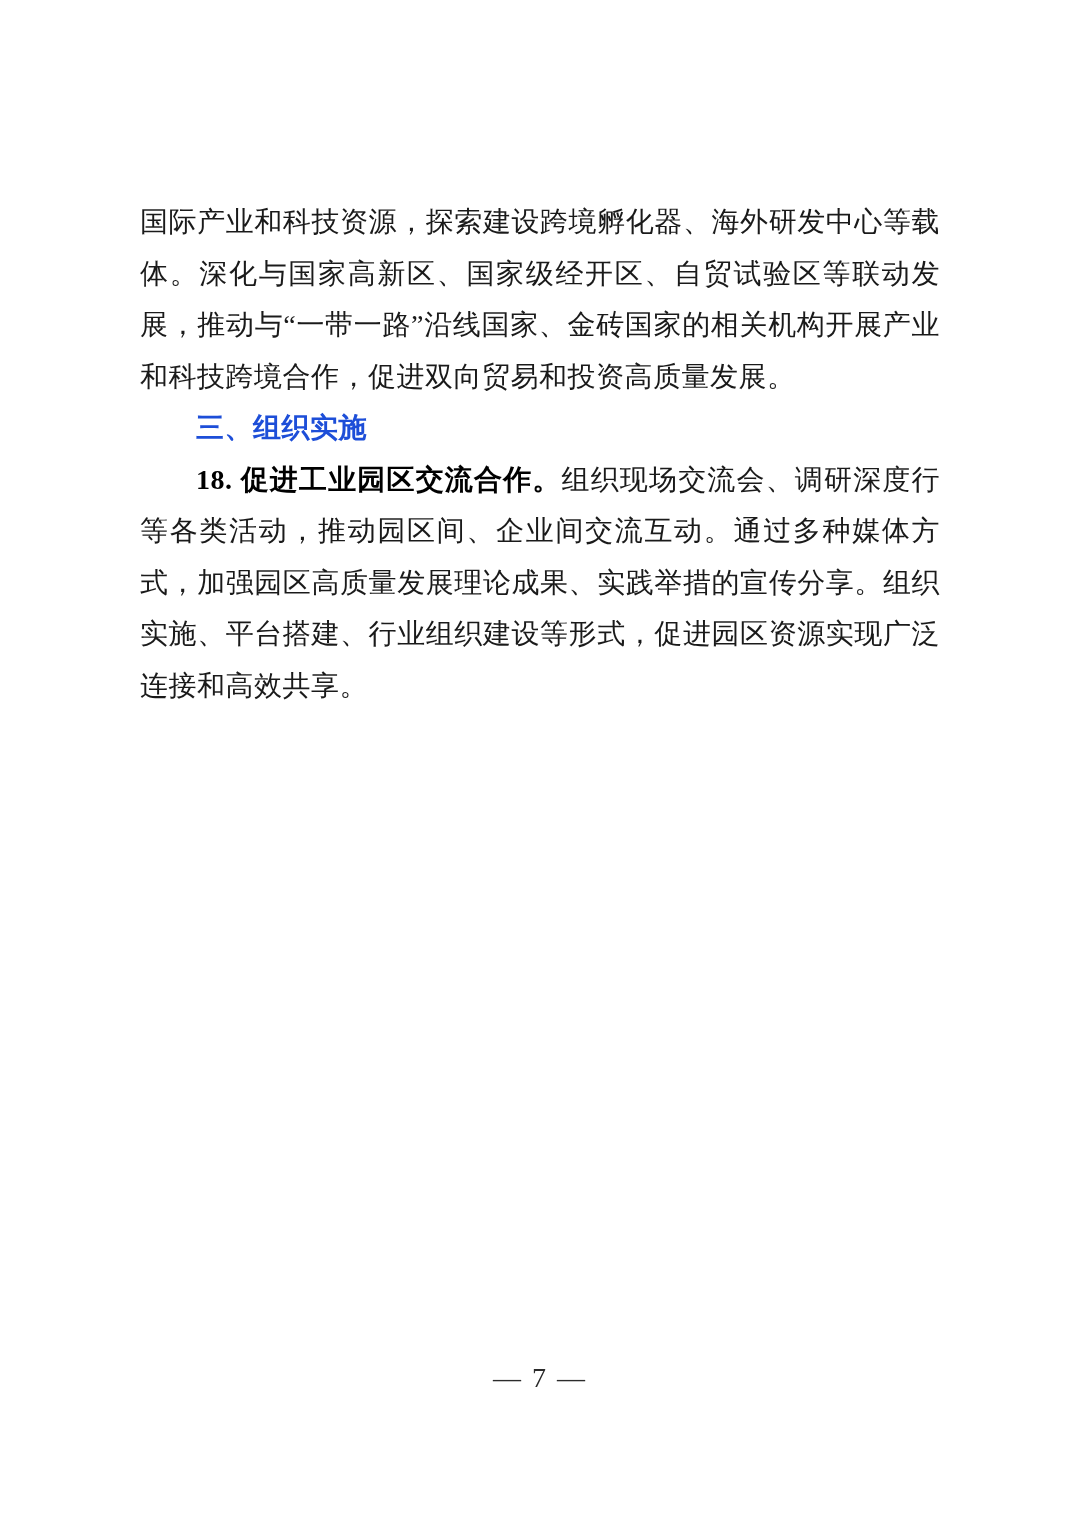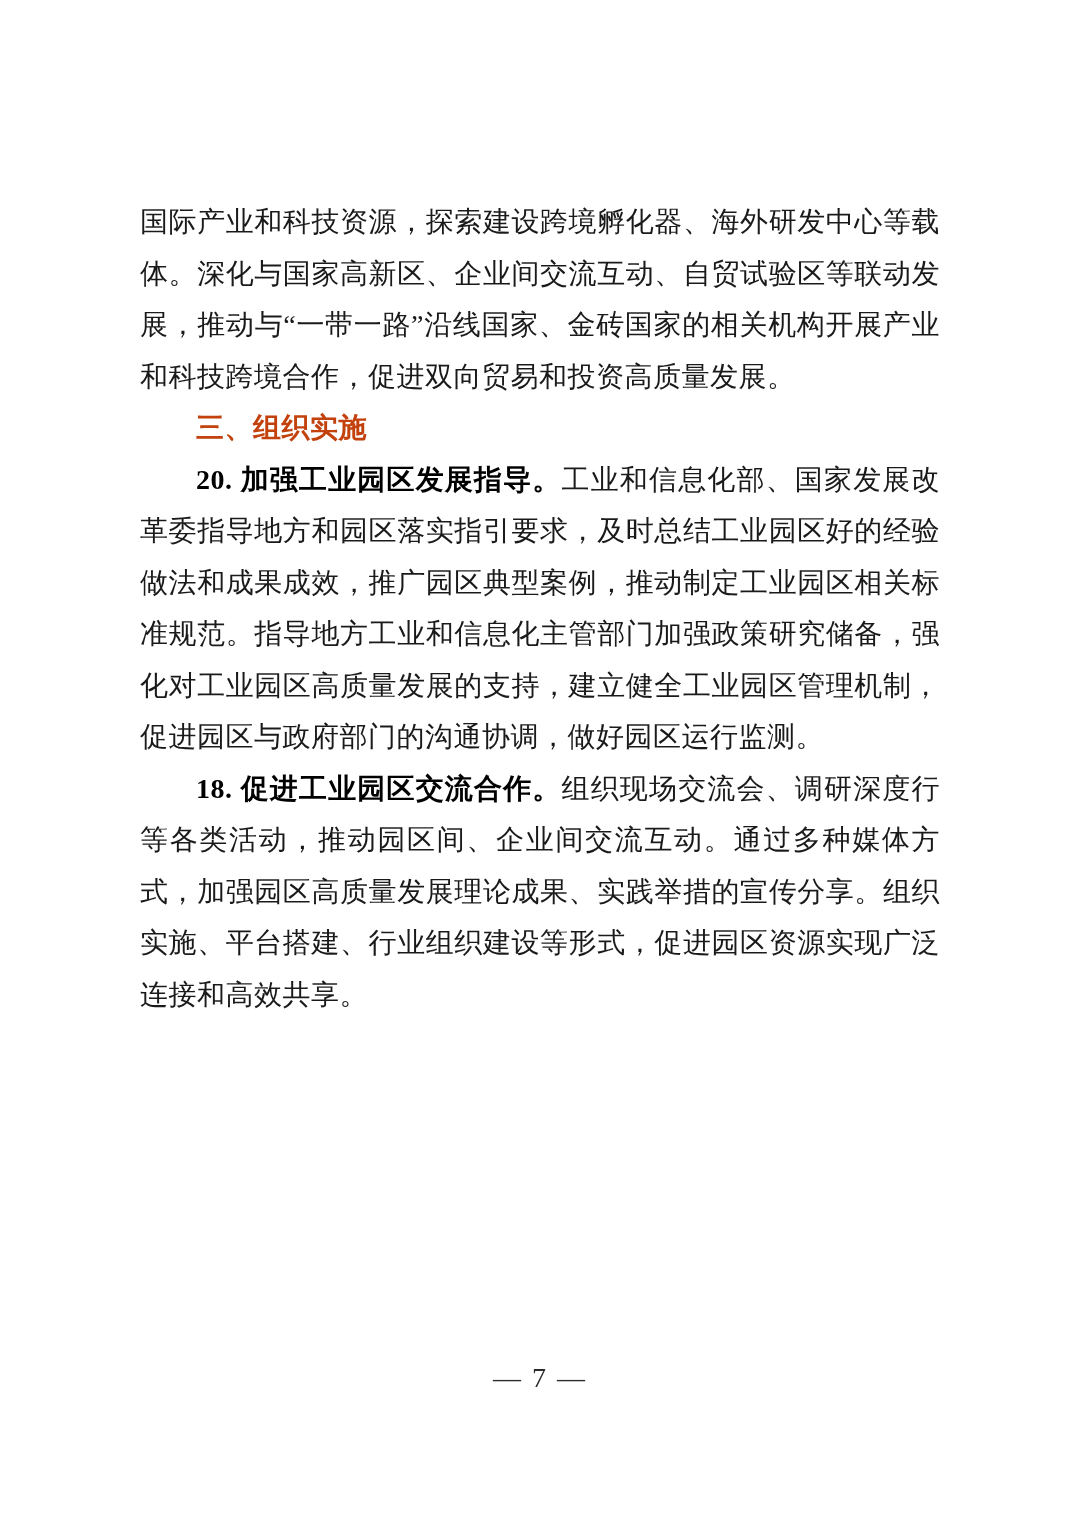--- a/index.html
+++ b/index.html
@@ -32,45 +32,44 @@
   }
   .para-indent {
     text-indent: 2em;
   }
   .bold {
     font-weight: bold;
     color: #000000;
   }
   .heading {
     font-weight: bold;
-    color: #c2410c;
+    color: #1d4ed8;
     text-indent: 2em;
   }
   .footer-pagenum {
     position: absolute;
     top: 1358px;
     left: 0;
     width: 100%;
     text-align: center;
     font-size: 28px;
     line-height: 40px;
     color: #2b2b2b;
     letter-spacing: 2px;
   }
 </style>
 </head>
 <body>
 
 <div class="page">
   <div class="content">
 
-    <p class="para-continuation"><span>国际产业和科技资源，探索建设跨境孵化器、海外研发中心等载体。深化与国家高新区、企业间交流互动、自贸试验区等联动发展，推动与“一带一路”沿线国家、金砖国家的相关机构开展产业和科技跨境合作，促进双向贸易和投资高质量发展。</span></p>
+    <p class="para-continuation"><span>国际产业和科技资源，探索建设跨境孵化器、海外研发中心等载体。深化与国家高新区、国家级经开区、自贸试验区等联动发展，推动与“一带一路”沿线国家、金砖国家的相关机构开展产业和科技跨境合作，促进双向贸易和投资高质量发展。</span></p>
 
     <p class="heading"><span>三、组织实施</span></p>
 
-    <p class="para-indent"><span class="bold">20. 加强工业园区发展指导。</span><span>工业和信息化部、国家发展改革委指导地方和园区落实指引要求，及时总结工业园区好的经验做法和成果成效，推广园区典型案例，推动制定工业园区相关标准规范。指导地方工业和信息化主管部门加强政策研究储备，强化对工业园区高质量发展的支持，建立健全工业园区管理机制，促进园区与政府部门的沟通协调，做好园区运行监测。</span></p>
 
     <p class="para-indent"><span class="bold">18. 促进工业园区交流合作。</span><span>组织现场交流会、调研深度行等各类活动，推动园区间、企业间交流互动。通过多种媒体方式，加强园区高质量发展理论成果、实践举措的宣传分享。组织实施、平台搭建、行业组织建设等形式，促进园区资源实现广泛连接和高效共享。</span></p>
 
   </div>
 
   <div class="footer-pagenum">— 7 —</div>
 </div>
 
 </body></html>

